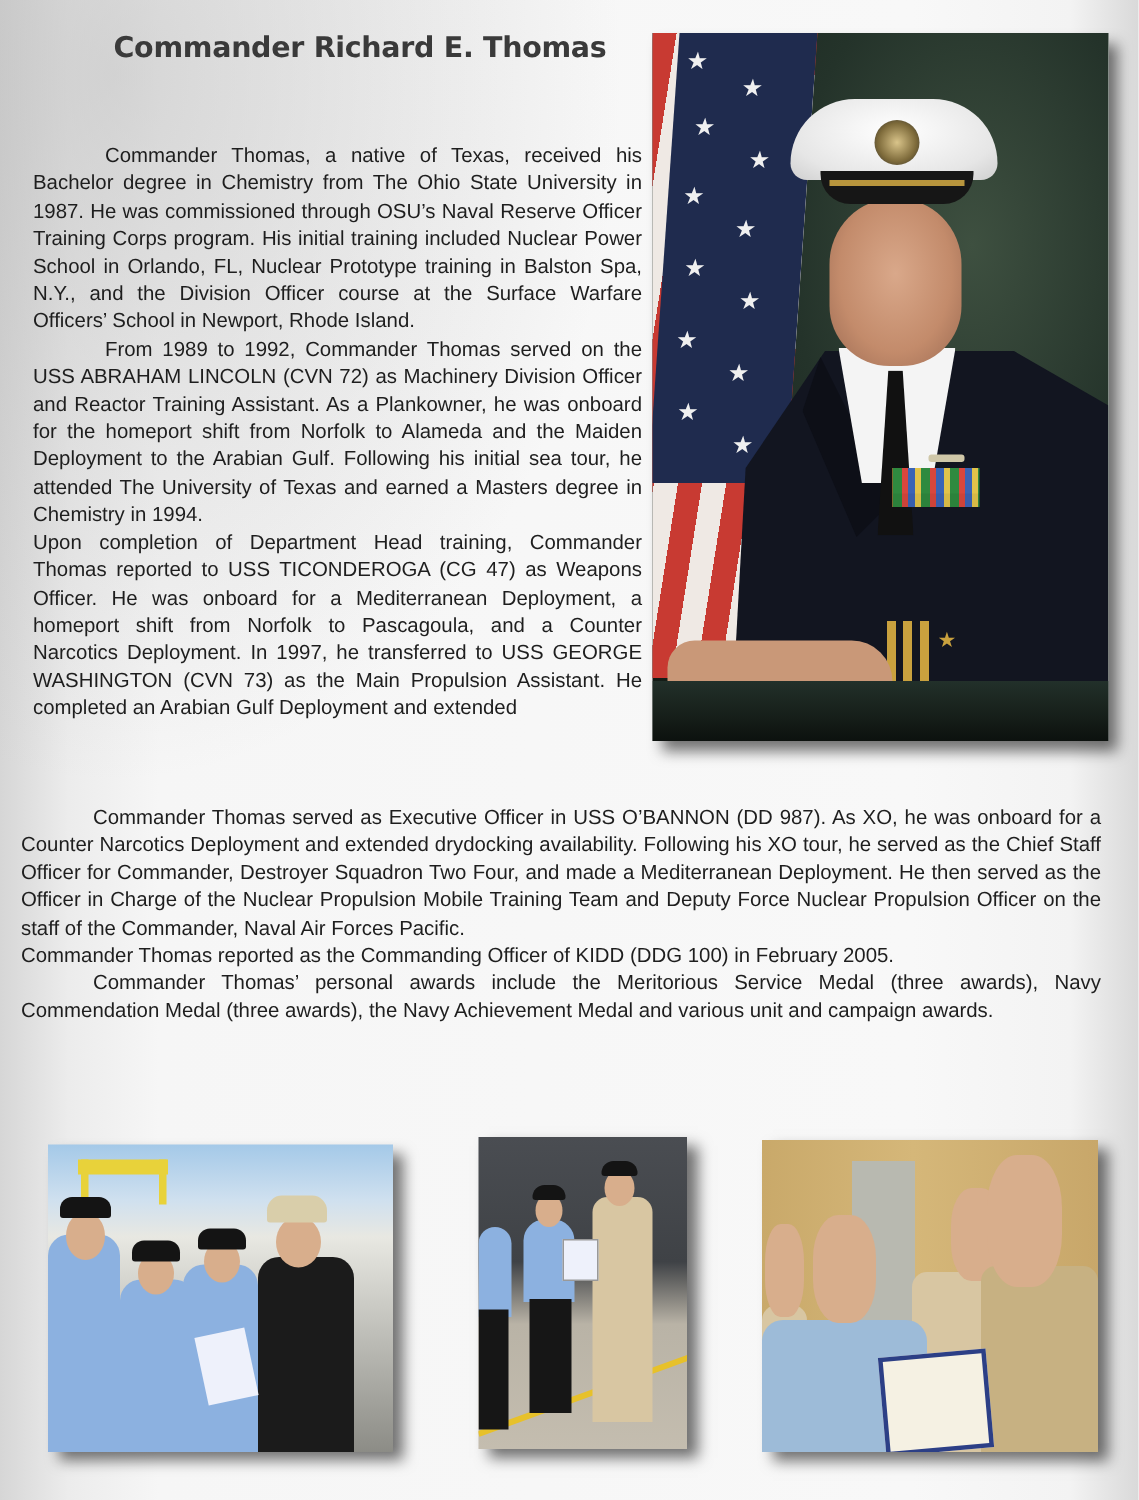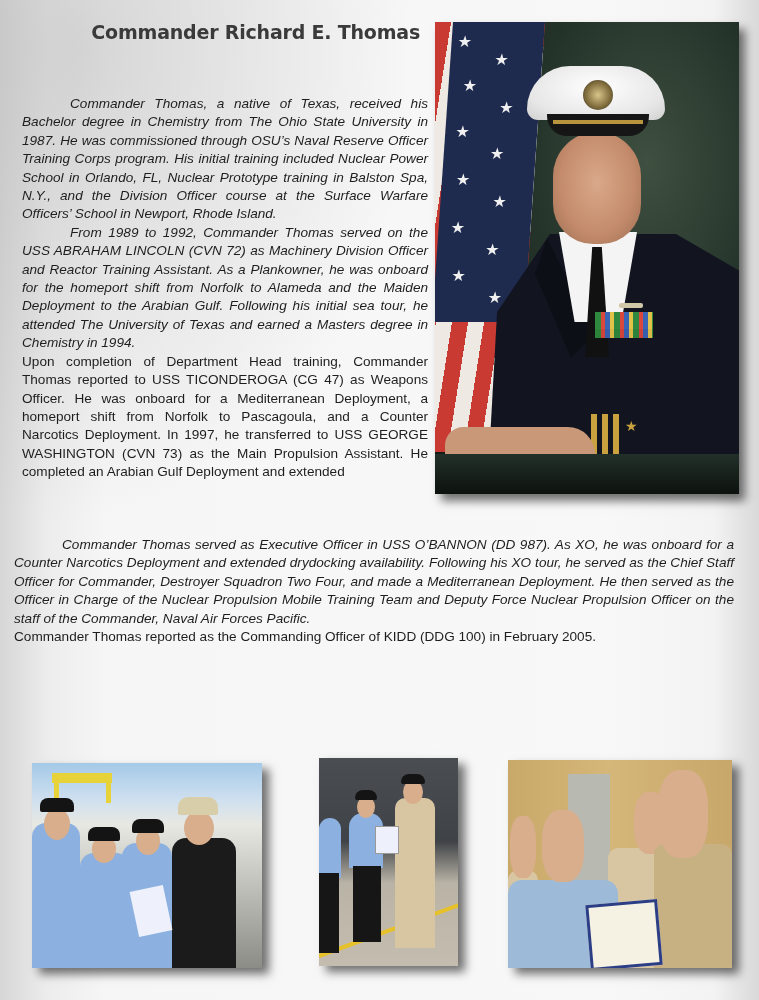--- a/index.html
+++ b/index.html
@@ -8,38 +8,38 @@
       background: linear-gradient(90deg, #d6d6d6 0%, #ececec 6%, #f6f6f6 14%, #f8f8f8 80%, #f3f3f3 94%, #d9d9d9 100%);
       font-family: "Liberation Sans", "DejaVu Sans", sans-serif;
       color: #1e1e1e;
     }
     .page-shade {
       position: absolute; left: 0; top: 0; width: 759px; height: 1000px;
       background: radial-gradient(ellipse at 10% 5%, rgba(180,180,180,0.5), rgba(255,255,255,0) 35%);
       pointer-events: none;
     }
     .title-block {
-      position: absolute; left: 60px; top: 18px; width: 360px; text-align: right;
+      position: absolute; left: 60px; top: 18px; width: 360px; text-align: center;
     }
     .title-line {
       font-family: "DejaVu Sans", sans-serif; font-weight: bold;
       font-size: 19px; line-height: 28px; color: #2b2b2b;
     }
     .title-line.first { color: #3a3a3a; letter-spacing: -0.2px; }
 
     .bio-narrow {
       position: absolute; left: 22px; top: 95px; width: 406px;
       font-size: 13.6px; line-height: 18.4px; text-align: justify;
     }
     .bio-wide {
       position: absolute; left: 14px; top: 536px; width: 720px;
       font-size: 13.6px; line-height: 18.4px; text-align: justify;
     }
     p { margin: 0; }
-    .indent { text-indent: 48px; font-style: italic; }
+    .indent { text-indent: 48px; }
     .noindent { text-indent: 0; }
 
     .portrait {
       position: absolute; left: 435px; top: 22px; width: 304px; height: 472px;
       background: radial-gradient(ellipse at 70% 30%, #3e5040 0%, #24332a 40%, #18231c 75%, #121a14 100%);
       box-shadow: 6px 7px 9px rgba(0,0,0,0.55);
       overflow: hidden;
     }
     .flag {
       position: absolute; left: 0; top: 0; width: 110px; height: 430px; overflow: hidden;
@@ -124,20 +124,21 @@
 
 <div class="bio-narrow">
   <p class="indent">Commander Thomas, a native of Texas, received his Bachelor degree in Chemistry from The Ohio State University in 1987. He was commissioned through OSU’s Naval Reserve Officer Training Corps program. His initial training included Nuclear Power School in Orlando, FL, Nuclear Prototype training in Balston Spa, N.Y., and the Division Officer course at the Surface Warfare Officers’ School in Newport, Rhode Island.</p>
   <p class="indent">From 1989 to 1992, Commander Thomas served on the USS ABRAHAM LINCOLN (CVN 72) as Machinery Division Officer and Reactor Training Assistant.  As a Plankowner, he was onboard for the homeport shift from Norfolk to Alameda and the Maiden Deployment to the Arabian Gulf.  Following his initial sea tour, he attended The University of Texas and earned a Masters degree in Chemistry in 1994.</p>
   <p class="noindent">Upon completion of Department Head training, Commander Thomas reported to USS TICONDEROGA (CG 47) as Weapons Officer. He was onboard for a Mediterranean Deployment, a homeport shift from Norfolk to Pascagoula, and a Counter Narcotics Deployment.   In 1997, he transferred to USS GEORGE WASHINGTON (CVN 73) as the Main Propulsion Assistant. He completed an Arabian Gulf Deployment and extended</p>
 </div>
 
 <div class="bio-wide">
   <p class="indent">Commander Thomas served as Executive Officer in USS O’BANNON (DD 987). As XO, he was onboard for a Counter Narcotics Deployment and extended drydocking availability.  Following his XO tour, he served as the Chief Staff Officer for Commander, Destroyer Squadron Two Four, and made a Mediterranean Deployment. He then served as the Officer in Charge of the Nuclear Propulsion Mobile Training Team and Deputy Force Nuclear Propulsion Officer on the staff of the Commander, Naval Air Forces Pacific.</p>
   <p class="noindent">Commander Thomas reported as the Commanding Officer of KIDD (DDG 100) in February 2005.</p>
+  <p class="indent">Commander Thomas’ personal awards include the Meritorious Service Medal (three awards), Navy Commendation Medal (three awards), the Navy Achievement Medal and various unit and campaign awards.</p>
 </div>
 
 <div class="portrait">
   <div class="flag">
     <div class="flag-canton">
       <span class="flag-star" style="left:6px;top:12px">★</span>
       <span class="flag-star" style="left:44px;top:30px">★</span>
       <span class="flag-star" style="left:14px;top:56px">★</span>
       <span class="flag-star" style="left:52px;top:78px">★</span>
       <span class="flag-star" style="left:10px;top:102px">★</span>

